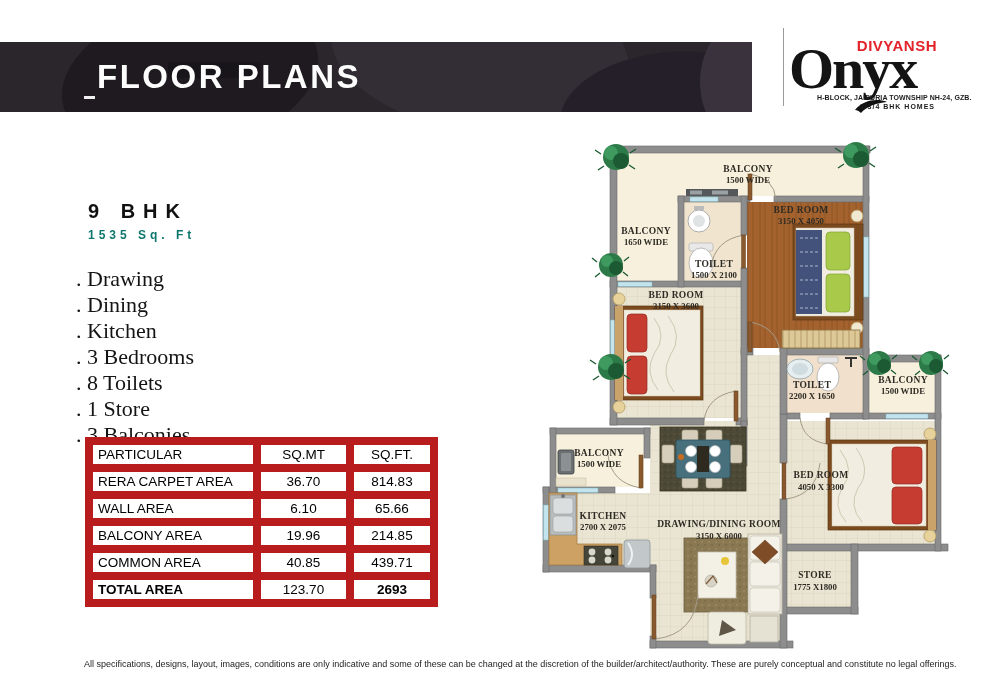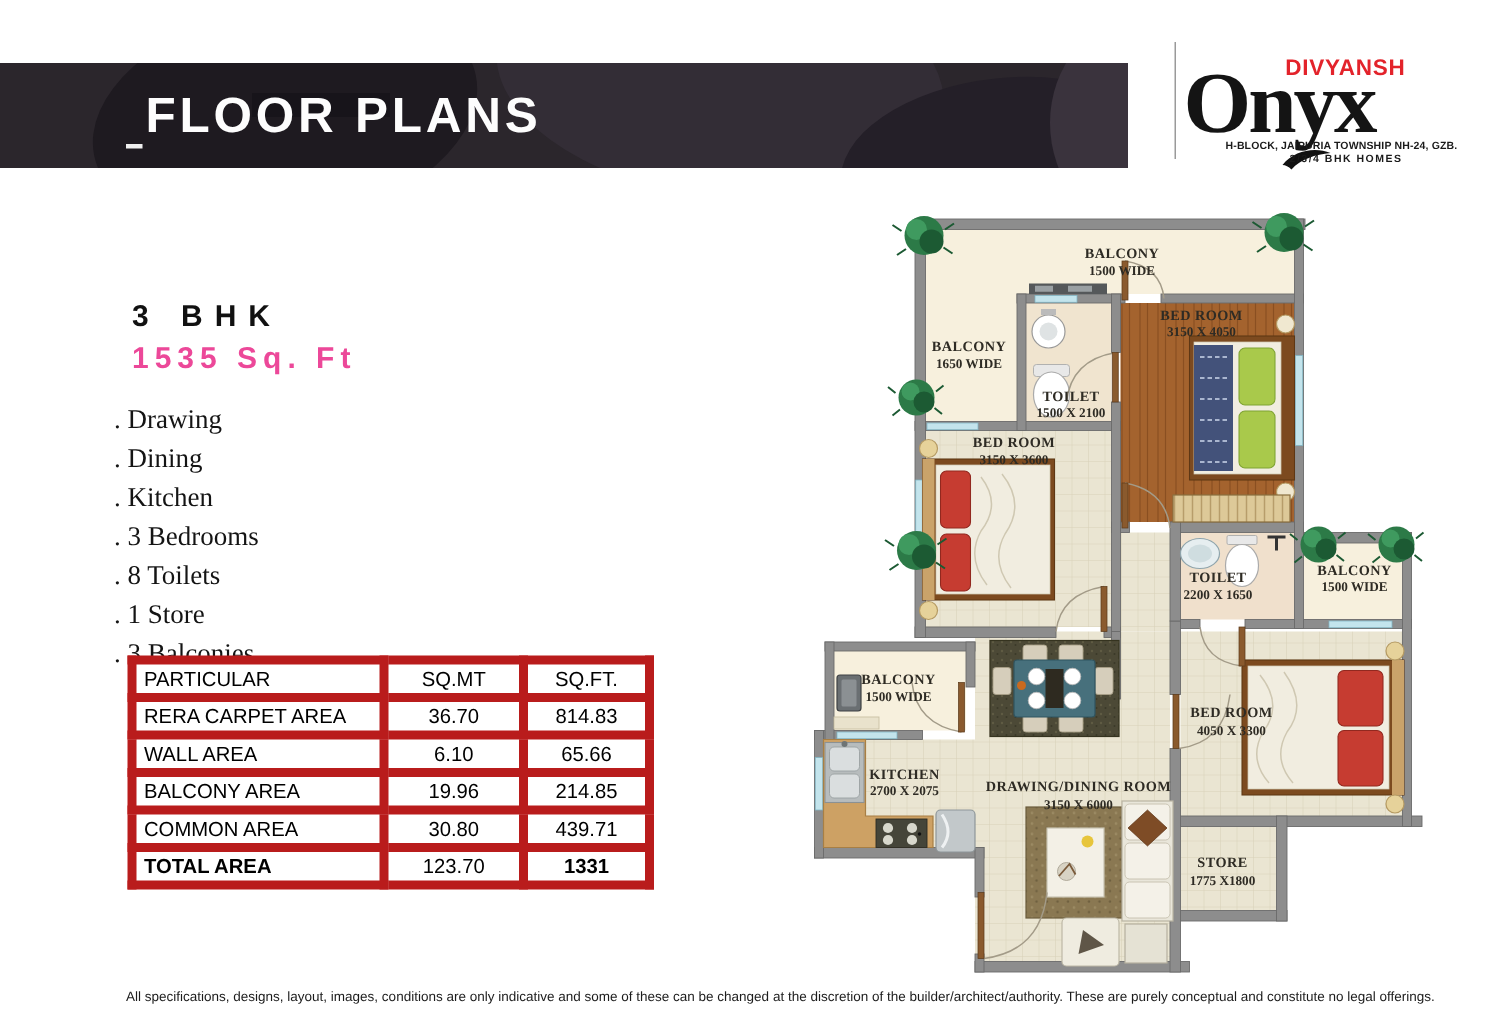--- a/index.html
+++ b/index.html
@@ -27,30 +27,30 @@
         font-size:58px;line-height:1;font-weight:bold;color:#141414;letter-spacing:-2px;}
   #logo-tag1{position:absolute;left:62px;top:66px;width:118px;text-align:right;font-size:7px;
         font-weight:bold;color:#1a1a1a;letter-spacing:0.1px;white-space:nowrap;}
   #logo-tag2{position:absolute;left:62px;top:75px;width:118px;text-align:right;font-size:7px;
         font-weight:bold;color:#1a1a1a;letter-spacing:1px;}
   #logo-swoosh{position:absolute;left:98px;top:68px;}
 
   
   #unit-type{position:absolute;left:88px;top:200px;font-size:20px;font-weight:bold;color:#111;
         letter-spacing:8px;white-space:nowrap;}
-  #unit-area{position:absolute;left:88px;top:228px;font-size:20px;font-weight:bold;color:#ec4899;
+  #unit-area{position:absolute;left:88px;top:228px;font-size:12px;font-weight:bold;color:#0f766e;
         letter-spacing:4px;white-space:nowrap;}
   #feature-list{position:absolute;left:76px;top:266px;font-family:"Liberation Serif",serif;
-        font-size:18px;color:#141414;line-height:26px;}
+        font-size:22px;color:#141414;line-height:26px;}
   #feature-list div{white-space:nowrap;}
 
   
   #area-table{position:absolute;left:85px;top:437px;border-collapse:collapse;
         font-size:13.5px;color:#000;}
-  #area-table th,#area-table td{border:6px solid #b91c1c;height:19px;padding:0 5px;font-weight:normal;}
+  #area-table th,#area-table td{border:8px solid #b91c1c;height:19px;padding:0 5px;font-weight:normal;}
   #area-table col.c1{width:168px;}
   #area-table col.c2{width:93px;}
   #area-table col.c3{width:84px;}
   #area-table .num{text-align:center;}
   #area-table tr.total td:first-child, #area-table tr.total td:last-child{font-weight:bold;}
 
   
   #disclaimer{position:absolute;left:84px;top:659px;font-size:9px;color:#1c1c1c;white-space:nowrap;}
 
   
@@ -83,21 +83,21 @@
   <div id="header-bar">
     <div class="swirl" id="sw1"></div>
     <div class="swirl" id="sw2"></div>
     <div class="swirl" id="sw3"></div>
     <div class="swirl" id="sw4"></div>
     <div id="dark-chip"></div>
     <div id="underscore-mark"></div>
     <div id="floorplans-title">FLOOR PLANS</div>
   </div>
 
-  <div id="unit-type">3 BHK</div>
+  <div id="unit-type">9 BHK</div>
   <div id="unit-area">1535 Sq. Ft</div>
   <div id="feature-list">
     <div>. Drawing</div>
     <div>. Dining</div>
     <div>. Kitchen</div>
     <div>. 3 Bedrooms</div>
     <div>. 8 Toilets</div>
     <div>. 1 Store</div>
     <div>. 3 Balconies</div>
   </div>
@@ -124,27 +124,27 @@
       <td class="num">6.10</td>
       <td class="num">65.66</td>
     </tr>
     <tr>
       <td>BALCONY AREA</td>
       <td class="num">19.96</td>
       <td class="num">214.85</td>
     </tr>
     <tr>
       <td>COMMON AREA</td>
-      <td class="num">30.80</td>
+      <td class="num">40.85</td>
       <td class="num">439.71</td>
     </tr>
     <tr class="total">
       <td>TOTAL AREA</td>
       <td class="num">123.70</td>
-      <td class="num">1331</td>
+      <td class="num">2693</td>
     </tr>
   </tbody>
     </table>
 
   <div id="disclaimer">All specifications, designs, layout, images, conditions are only indicative and some of these can be changed at the discretion of the builder/architect/authority. These are purely conceptual and constitute no legal offerings.</div>
 
   <svg id="plan" width="1000" height="680" viewBox="0 0 1000 680">
     <defs>
       <pattern id="tile" width="11" height="11" patternUnits="userSpaceOnUse">
         <rect width="11" height="11" fill="#eae5d2"></rect>

